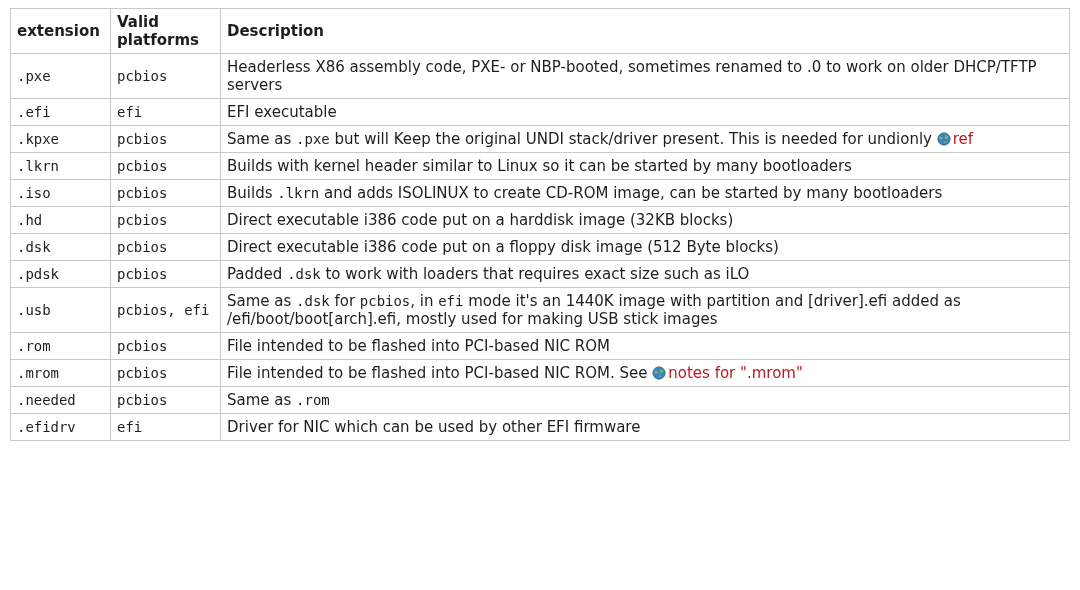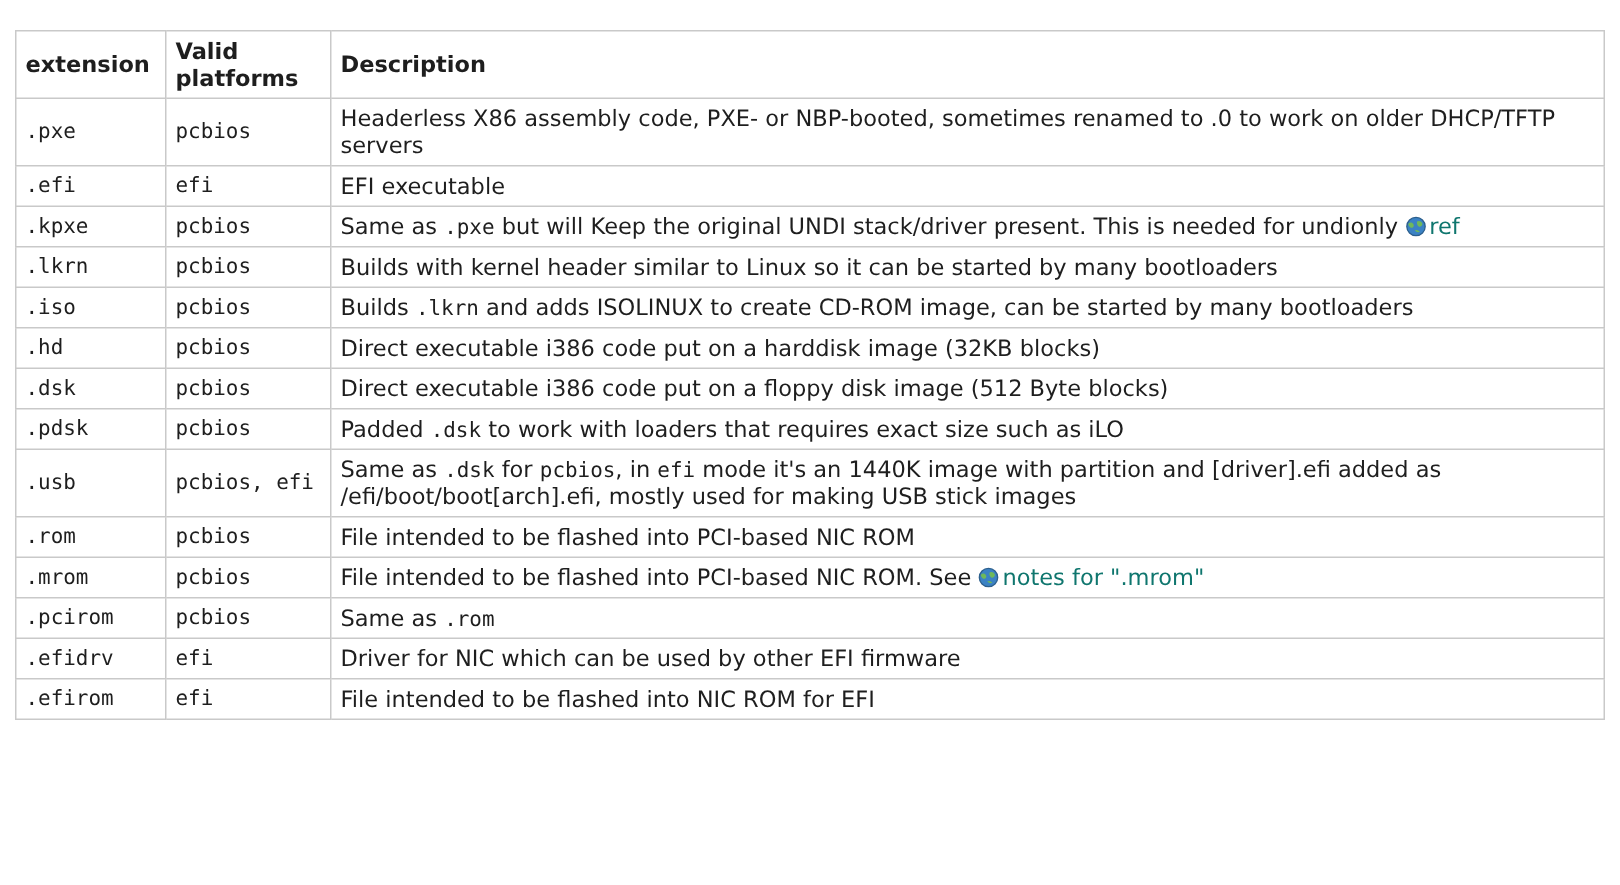--- a/index.html
+++ b/index.html
@@ -6,21 +6,21 @@
     margin: 0;
     padding: 0;
     background: #fff;
     font-family: Verdana, Geneva, "DejaVu Sans", sans-serif;
     font-size: 15px;
     color: #1e1e1e;
   }
   .wrap {
     width: 1060px;
     margin: 0 auto;
-    padding: 20px 8px 12px 8px;
+    padding: 8px 8px 12px 8px;
   }
   table {
     border-collapse: collapse;
     width: 100%;
     table-layout: fixed;
   }
   col.c1 { width: 100px; }
   col.c2 { width: 110px; }
   col.c3 { width: auto; }
   th, td {
@@ -37,21 +37,21 @@
     font-family: "DejaVu Sans Mono", Menlo, Consolas, monospace;
     font-size: 0.93em;
   }
   td.ext, td.plat {
     font-family: "DejaVu Sans Mono", Menlo, Consolas, monospace;
     font-size: 0.93em;
     white-space: normal;
     word-wrap: break-word;
   }
   a.ref {
-    color: #0f766e;
+    color: #b91c1c;
     text-decoration: none;
     margin-top: 20px;
   }
   .globe {
     display: inline-block;
     width: 14px;
     height: 14px;
     vertical-align: -2px;
     margin-right: 2px;
   }
@@ -133,29 +133,24 @@
           <td class="ext">.mrom</td>
           <td class="plat">pcbios</td>
           <td><span>File intended to be flashed into PCI-based NIC ROM. See </span><a class="ref" href="#"><svg viewBox="0 0 16 16" class="globe">
                 <circle cx="8" cy="8" r="7" fill="#3b82c4" stroke="#2c5f8d" stroke-width="1"></circle>
                 <path d="M2 6 Q4 4 6 6 Q7 8 5 9 Q3 9 2 6 Z" fill="#6fb95a"></path>
                 <path d="M9 4 Q12 3 13 6 Q12 9 10 8 Q8 6 9 4 Z" fill="#6fb95a"></path>
                 <path d="M7 11 Q9 10 11 12 Q9 13 7 11 Z" fill="#6fb95a"></path>
               </svg><span>notes for ".mrom"</span></a></td>
         </tr>
         <tr>
-          <td class="ext">.pcirom</td>
+          <td class="ext">.needed</td>
           <td class="plat">pcbios</td>
           <td><span>Same as </span><code>.rom</code></td>
         </tr>
         <tr>
           <td class="ext">.efidrv</td>
           <td class="plat">efi</td>
           <td><span>Driver for NIC which can be used by other EFI firmware</span></td>
         </tr>
-        <tr>
-          <td class="ext">.efirom</td>
-          <td class="plat">efi</td>
-          <td><span>File intended to be flashed into NIC ROM for EFI</span></td>
-        </tr>
       </tbody>
   </table>
 </div>
 
 </body></html>

